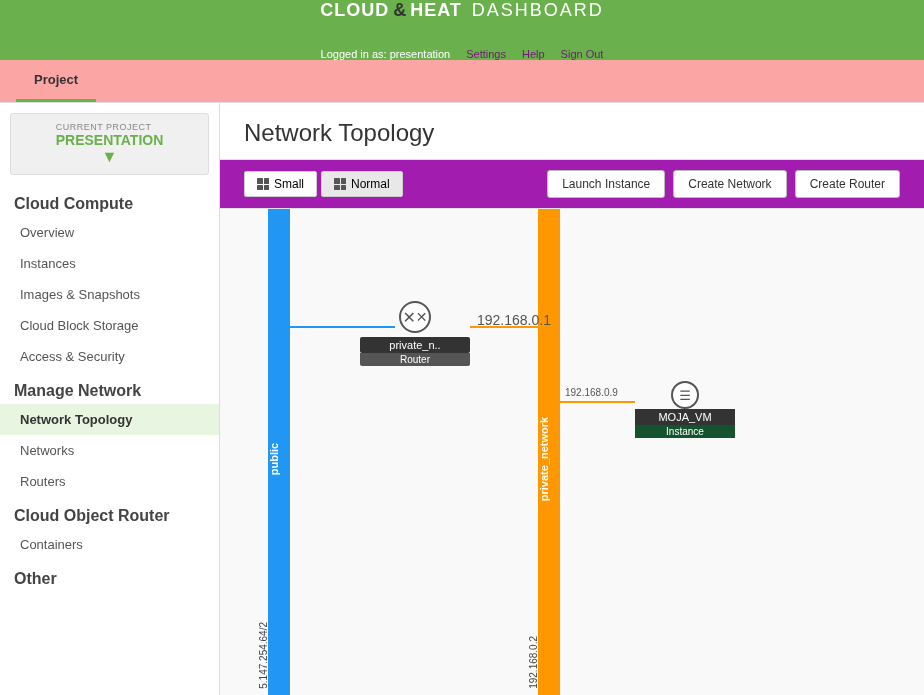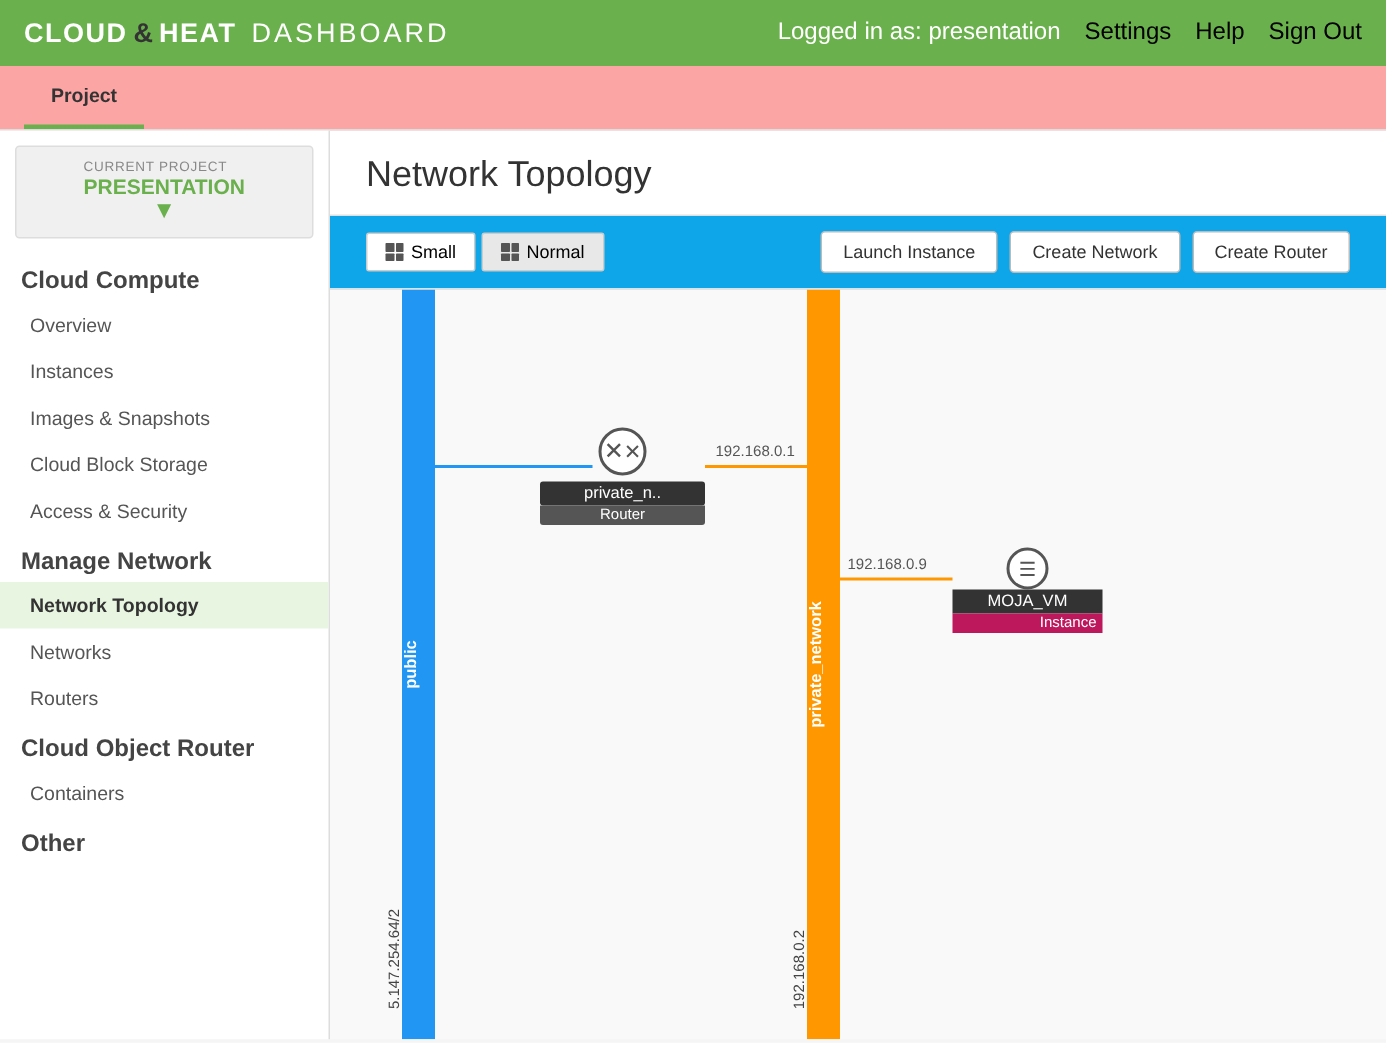--- a/index.html
+++ b/index.html
@@ -1,25 +1,26 @@
 <!DOCTYPE html>
 <html><head>
   <meta charset="utf-8">
   <style>
     * { margin: 0; padding: 0; box-sizing: border-box; }
     body { font-family: Arial, sans-serif; font-size: 13px; background: #f5f5f5; }
 
     
     #topbar {
       background: #6ab04c;
-      height: 44px;
+      height: 60px;
       display: flex;
       align-items: center;
       padding: 0 16px;
       justify-content: space-between;
+      flex-direction: column;
     }
     #topbar .logo {
       display: flex;
       align-items: center;
       gap: 4px;
     }
     #topbar .logo-cloud {
       color: #fff;
       font-weight: bold;
       font-size: 18px;
@@ -40,24 +41,24 @@
       color: #fff;
       font-size: 18px;
       margin-left: 6px;
       letter-spacing: 2px;
     }
     #topbar .nav-right {
       display: flex;
       align-items: center;
       gap: 16px;
       color: #fff;
-      font-size: 16px;
+      font-size: 11px;
     }
     #topbar .nav-right a {
-      color: #000000;
+      color: #701a75;
       text-decoration: none;
       cursor: pointer;
     }
 
     
     #subnav {
       background: #fca5a5;
       border-bottom: 1px solid #ddd;
       padding: 0 16px;
       display: flex;
@@ -151,21 +152,21 @@
       background: #fff;
       border-bottom: 1px solid #e0e0e0;
     }
     #page-title {
       font-size: 24px;
       font-weight: normal;
       color: #333;
     }
     #toolbar {
       padding: 10px 24px;
-      background: #0ea5e9;
+      background: #a21caf;
       border-bottom: 1px solid #e0e0e0;
       display: flex;
       align-items: center;
       justify-content: space-between;
     }
     .view-toggle {
       display: flex;
       gap: 4px;
     }
     .view-btn {
@@ -427,36 +428,36 @@
       <div class="router-node" style="position:absolute; top:92px; left:140px; width:110px;">
         <div style="display:flex; align-items:center; justify-content:center; margin-bottom:0;">
           <div class="router-icon" style="width:32px;height:32px;background:#fff;border:2px solid #555;border-radius:50%;display:flex;align-items:center;justify-content:center;font-size:16px;color:#555;">
             ✕
           </div>
         </div>
         <div class="node-label" style="background:#333;color:#fff;text-align:center;font-size:11px;padding:2px 4px;white-space:nowrap;">private_n..</div>
         <div class="node-sublabel" style="background:#555;color:#fff;text-align:center;font-size:10px;padding:1px 4px;white-space:nowrap;">Router</div>
       </div>
 
-      <div class="ip-label" style="position:absolute; top:103px; left:257px; font-size:10px; color:#555;">192.168.0.1</div>
+      <div class="ip-label" style="position:absolute; top:103px; left:257px; font-size:14px; color:#555;">192.168.0.1</div>
 
       <div style="position:absolute; top:117px; left:250px; width:70px; height:2px; background:#ff9800;"></div>
 
       <div style="position:absolute; top:192px; left:340px; width:75px; height:2px; background:#ff9800;"></div>
 
       <div class="ip-label" style="position:absolute; top:178px; left:345px; font-size:10px; color:#555;">192.168.0.9</div>
 
       <div style="position:absolute; top:172px; left:415px; width:100px;">
         <div style="display:flex;align-items:center;justify-content:center;">
           <div style="width:28px;height:28px;background:#fff;border:2px solid #555;border-radius:50%;display:flex;align-items:center;justify-content:center;font-size:13px;color:#555;">
             ☰
           </div>
         </div>
         <div style="background:#333;color:#fff;text-align:center;font-size:11px;padding:2px 4px;white-space:nowrap;">MOJA_VM</div>
-        <div style="background:#be185d;color:#fff;text-align:right;font-size:10px;padding:1px 4px;white-space:nowrap;">Instance</div>
+        <div style="background:#14532d;color:#fff;text-align:center;font-size:10px;padding:1px 4px;white-space:nowrap;">Instance</div>
       </div>
 
       <div style="position:absolute; bottom:20px; left:38px; writing-mode:vertical-rl; text-orientation:mixed; transform:rotate(180deg); font-size:10px; color:#444; white-space:nowrap;">5.147.254.64/2</div>
 
       <div style="position:absolute; bottom:20px; left:308px; writing-mode:vertical-rl; text-orientation:mixed; transform:rotate(180deg); font-size:10px; color:#444; white-space:nowrap;">192.168.0.2</div>
 
     </div>
   </div>
 </div>
 

